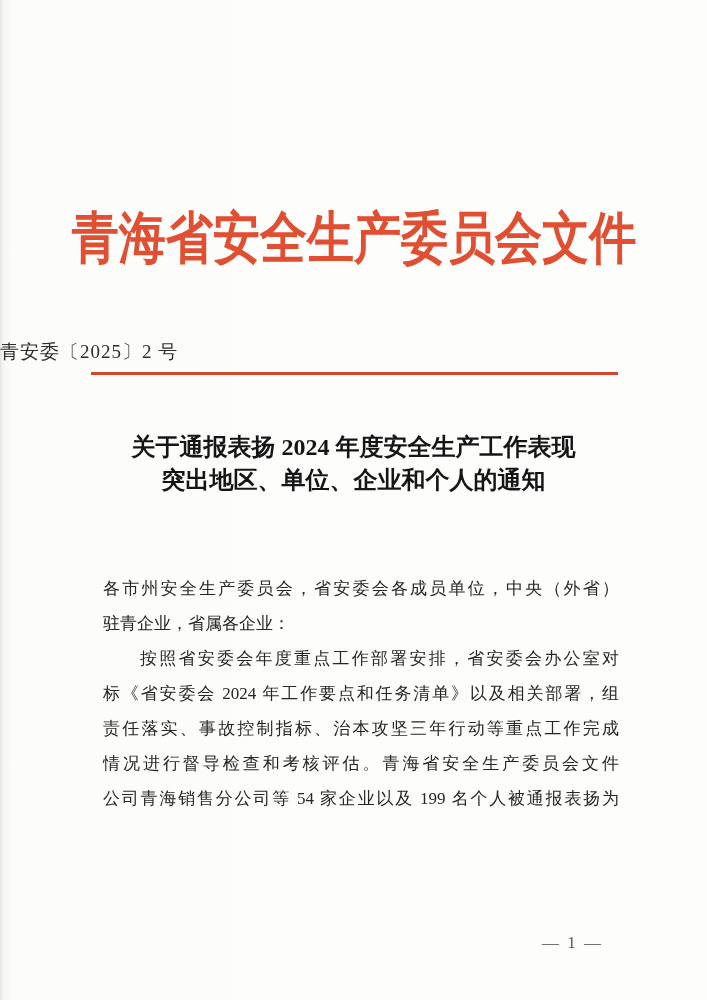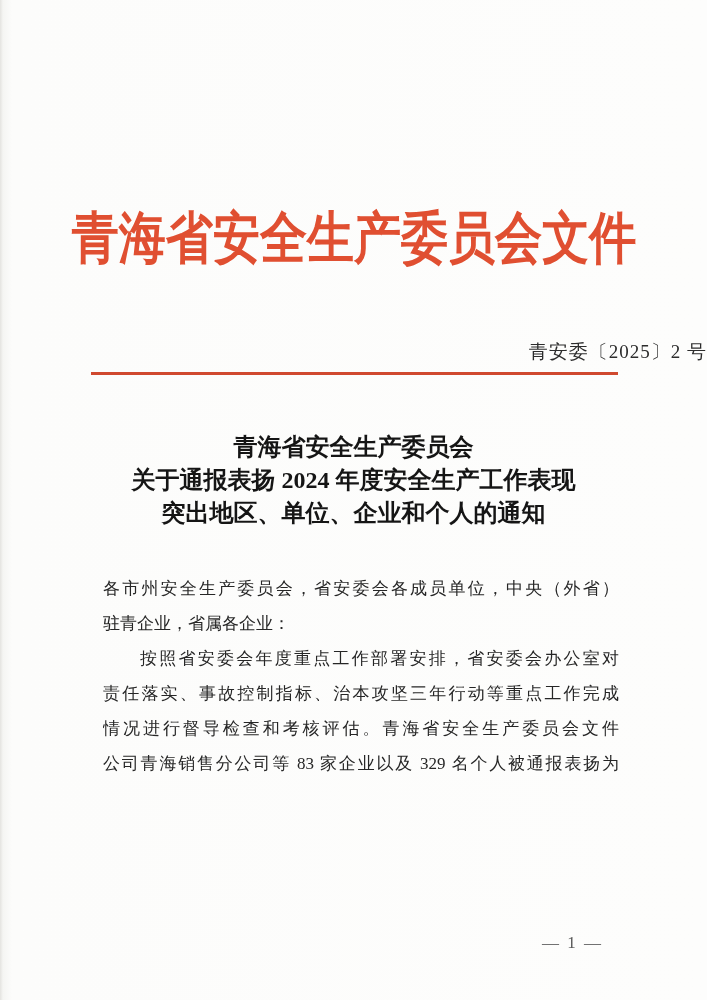--- a/index.html
+++ b/index.html
@@ -32,21 +32,21 @@
   .red-header .stretch {
     display: inline-block;
     transform: scaleX(0.84);
     transform-origin: 50% 50%;
   }
   .doc-number {
     position: absolute;
     top: 339px;
     left: 0;
     width: 707px;
-    text-align: right;
+    text-align: left;
     font-size: 19px;
     line-height: 26px;
     color: #2c2c2c;
     letter-spacing: 1px;
   }
   .red-rule {
     position: absolute;
     top: 372px;
     left: 91px;
     width: 527px;
@@ -103,29 +103,29 @@
 
   <div class="red-header">
     <span class="stretch">青海省安全生产委员会文件</span>
   </div>
 
   <div class="doc-number">青安委〔2025〕2 号</div>
 
   <div class="red-rule"></div>
 
   <div class="title-block">
-    <div>青海省安全生产委员会</div>
     <div>关于通报表扬 2024 年度安全生产工作表现</div>
     <div>突出地区、单位、企业和个人的通知</div>
   </div>
 
   <div class="body-block">
     <div class="line">各市州安全生产委员会，省安委会各成员单位，中央（外省）</div>
     <div class="line nojust">驻青企业，省属各企业：</div>
     <div class="line indent">按照省安委会年度重点工作部署安排，省安委会办公室对</div>
+    <div class="line">标《省安委会 2024 年工作要点和任务清单》以及相关部署，组</div>
     <div class="line">责任落实、事故控制指标、治本攻坚三年行动等重点工作完成</div>
     <div class="line">情况进行督导检查和考核评估。青海省安全生产委员会文件</div>
-    <div class="line">公司青海销售分公司等 83 家企业以及 329 名个人被通报表扬为</div>
+    <div class="line">公司青海销售分公司等 54 家企业以及 199 名个人被通报表扬为</div>
   </div>
 
   <div class="page-number">— 1 —</div>
 
 </div>
 
 </body></html>

